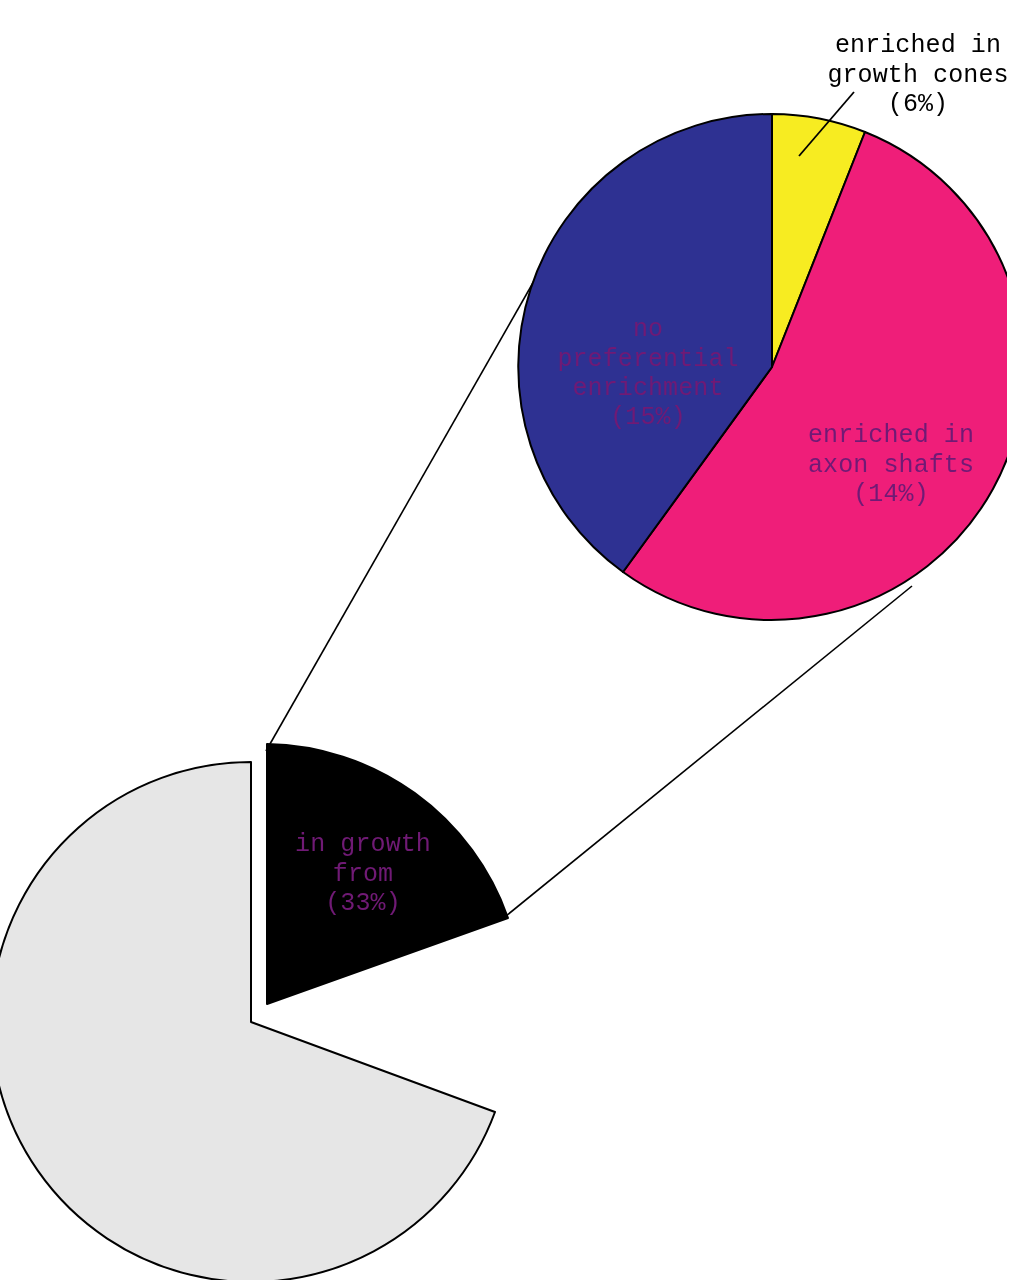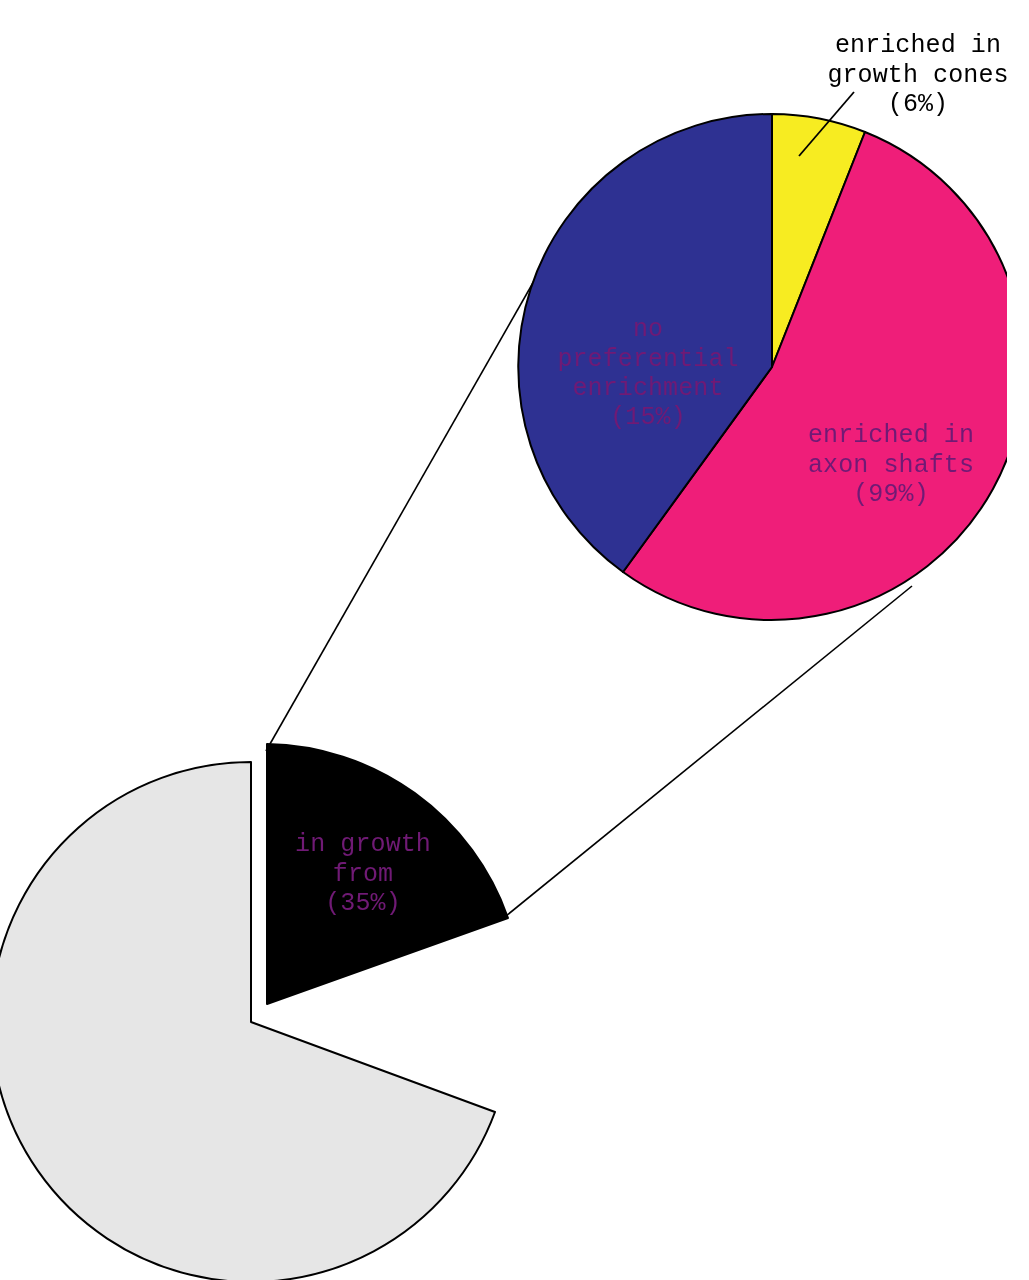--- a/index.html
+++ b/index.html
@@ -134,25 +134,25 @@
 
   <div class="label label-light" id="label-no-pref">
     <span>no preferential
 enrichment</span>
     <span class="pct">(15%)</span>
   </div>
 
   <div class="label label-light" id="label-axon">
     <span>enriched in
 axon shafts</span>
-    <span class="pct">(99%)</span>
+    <span class="pct">(14%)</span>
   </div>
 
   <div class="label label-light" id="label-in-gc">
     <span>in growth
 from</span>
-    <span class="pct">(35%)</span>
+    <span class="pct">(33%)</span>
   </div>
 
   <div class="label label-dark" id="label-excluded">
   </div>
 
 </div>
 
 </body></html>

